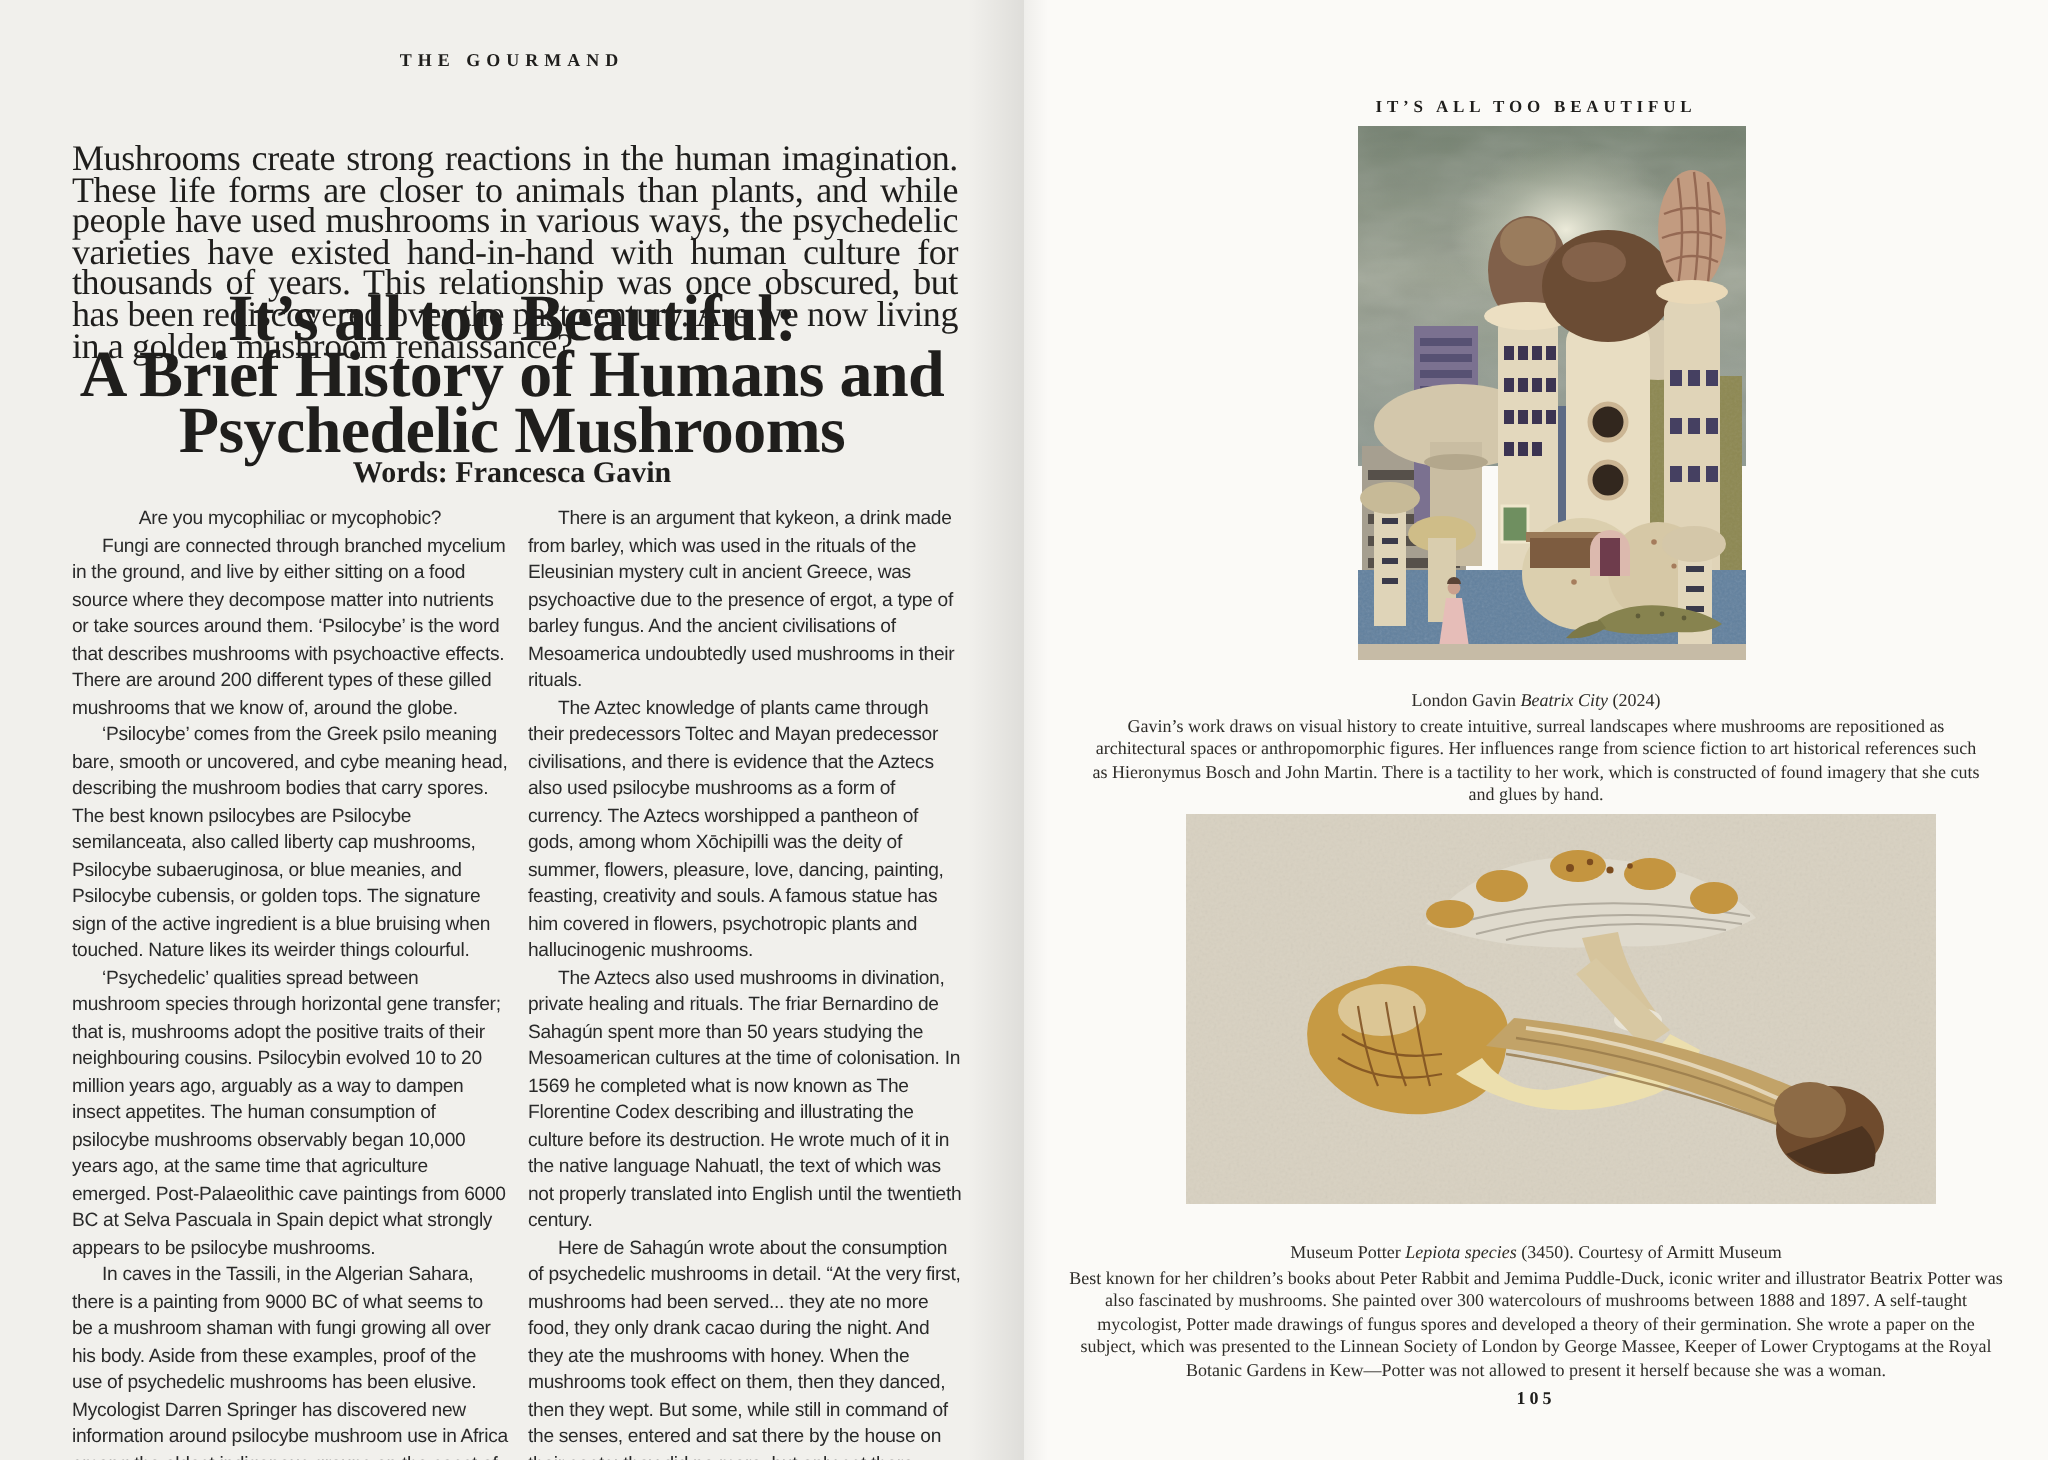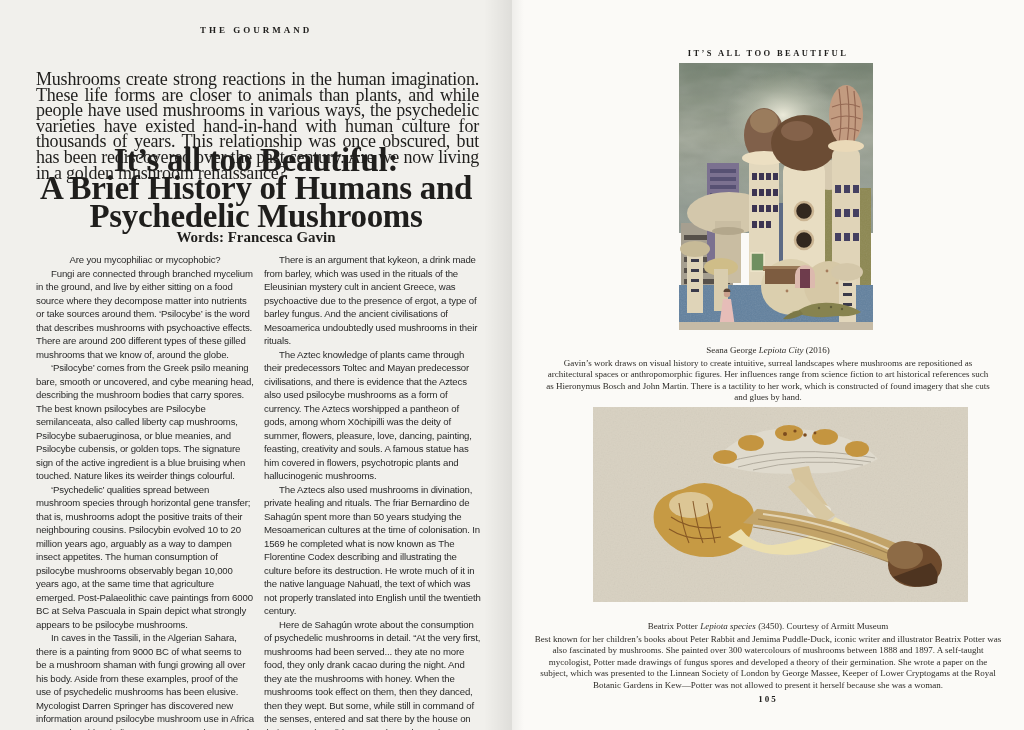--- a/index.html
+++ b/index.html
@@ -234,21 +234,21 @@
       <g fill="#5f5c38">
           <circle cx="140" cy="245" r="1.2"></circle>
           <circle cx="152" cy="244" r="1.2"></circle>
           <circle cx="163" cy="246" r="1.2"></circle>
         </g>
 
       <rect x="0" y="259" width="194" height="8" fill="#c6bba6"></rect>
     </svg>
 
     <div class="caption cap1">
-      <span class="cap-title"><span>Seana George </span><span class="cap-italic">Lepiota City</span><span> (2016)</span></span>
+      <span class="cap-title"><span>London Gavin </span><span class="cap-italic">Beatrix City</span><span> (2024)</span></span>
       <span>Gavin’s work draws on visual history to create intuitive, surreal landscapes where mushrooms are repositioned as architectural spaces or anthropomorphic figures. Her influences range from science fiction to art historical references such as Hieronymus Bosch and John Martin. There is a tactility to her work, which is constructed of found imagery that she cuts and glues by hand.</span>
     </div>
 
     <svg class="art2" viewBox="0 0 375 195">
       <defs>
         <filter id="noise2" x="0" y="0" width="100%" height="100%">
           <feTurbulence type="fractalNoise" baseFrequency="0.7" numOctaves="2"></feTurbulence>
           <feColorMatrix type="saturate" values="0"></feColorMatrix>
           <feComponentTransfer>
               <feFuncA type="linear" slope="0.12"></feFuncA>
@@ -301,19 +301,19 @@
           <path d="M160 120 Q235 132 298 156"></path>
       </g>
       <path d="M170 107 Q240 116 300 144" stroke="#f1ead8" stroke-width="2" fill="none" opacity="0.7"></path>
 
       <ellipse cx="322" cy="158" rx="27" ry="22" fill="#6f4b2d"></ellipse>
       <ellipse cx="312" cy="148" rx="18" ry="14" fill="#8d6b46"></ellipse>
       <path d="M300 170 q20 16 44 6 q3 -12 -6 -20 z" fill="#4e3420"></path>
     </svg>
 
     <div class="caption cap2">
-      <span class="cap-title"><span>Beatrix Potter </span><span class="cap-italic">Lepiota species</span><span> (3450). Courtesy of Armitt Museum</span></span>
+      <span class="cap-title"><span>Museum Potter </span><span class="cap-italic">Lepiota species</span><span> (3450). Courtesy of Armitt Museum</span></span>
       <span>Best known for her children’s books about Peter Rabbit and Jemima Puddle-Duck, iconic writer and illustrator Beatrix Potter was also fascinated by mushrooms. She painted over 300 watercolours of mushrooms between 1888 and 1897. A self-taught mycologist, Potter made drawings of fungus spores and developed a theory of their germination. She wrote a paper on the subject, which was presented to the Linnean Society of London by George Massee, Keeper of Lower Cryptogams at the Royal Botanic Gardens in Kew—Potter was not allowed to present it herself because she was a woman.</span>
     </div>
 
     <div class="pageno">105</div>
   </div>
 </div>
 
 </body></html>

